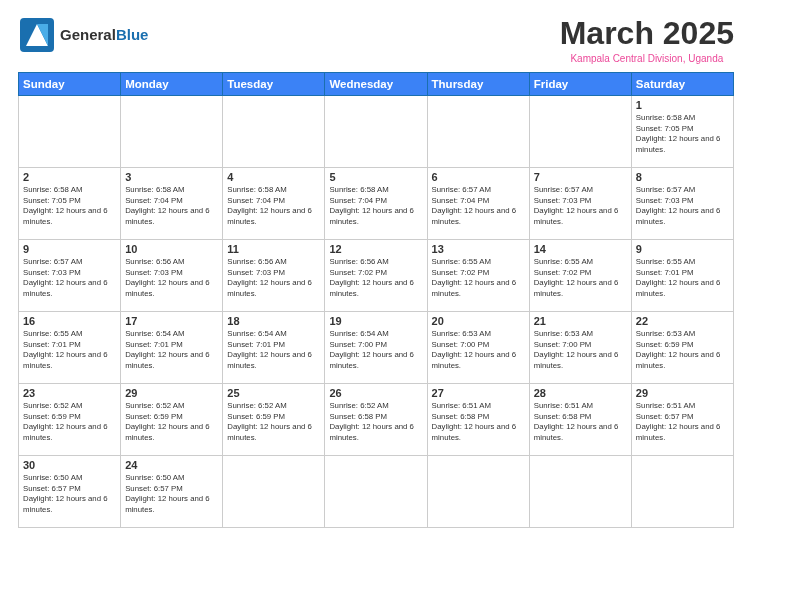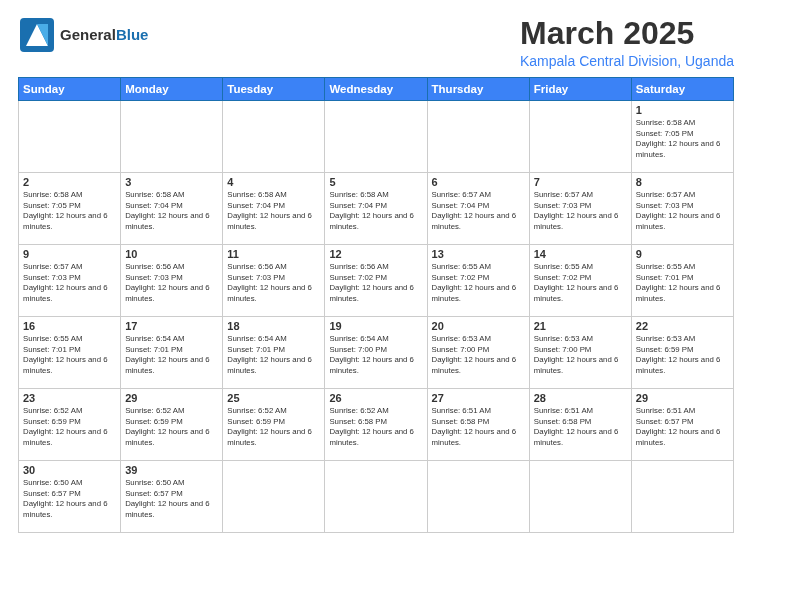--- a/index.html
+++ b/index.html
@@ -25,31 +25,31 @@
     .logo {
       display: flex;
       flex-direction: column;
       align-items: flex-start;
     }
     .logo-wrapper {
       display: flex;
       align-items: center;
     }
     .title-block {
-      text-align: left;
+      text-align: center;
     }
     .main-title {
       font-size: 32px;
       font-weight: bold;
       color: #333;
       line-height: 1.1;
     }
     .subtitle {
-      font-size: 14px;
-      color: #3b82f6;
+      font-size: 10px;
+      color: #ec4899;
       margin-top: 2px;
     }
     .calendar {
       width: 100%;
       border-collapse: collapse;
       margin-top: 4px;
     }
     .calendar thead tr th {
       background: #3b82f6;
       color: #fff;
@@ -262,21 +262,21 @@
             <span class="day-number">29</span>
             <div class="day-info">Sunrise: 6:51 AM<br>Sunset: 6:57 PM<br>Daylight: 12 hours and 6 minutes.</div>
           </td>
         </tr>
         <tr class="last-row">
           <td>
             <span class="day-number">30</span>
             <div class="day-info">Sunrise: 6:50 AM<br>Sunset: 6:57 PM<br>Daylight: 12 hours and 6 minutes.</div>
           </td>
           <td>
-            <span class="day-number">39</span>
+            <span class="day-number">24</span>
             <div class="day-info">Sunrise: 6:50 AM<br>Sunset: 6:57 PM<br>Daylight: 12 hours and 6 minutes.</div>
           </td>
           <td class="empty-cell"></td>
           <td class="empty-cell"></td>
           <td class="empty-cell"></td>
           <td class="empty-cell"></td>
           <td class="empty-cell"></td>
         </tr>
       </tbody>
   </table>

